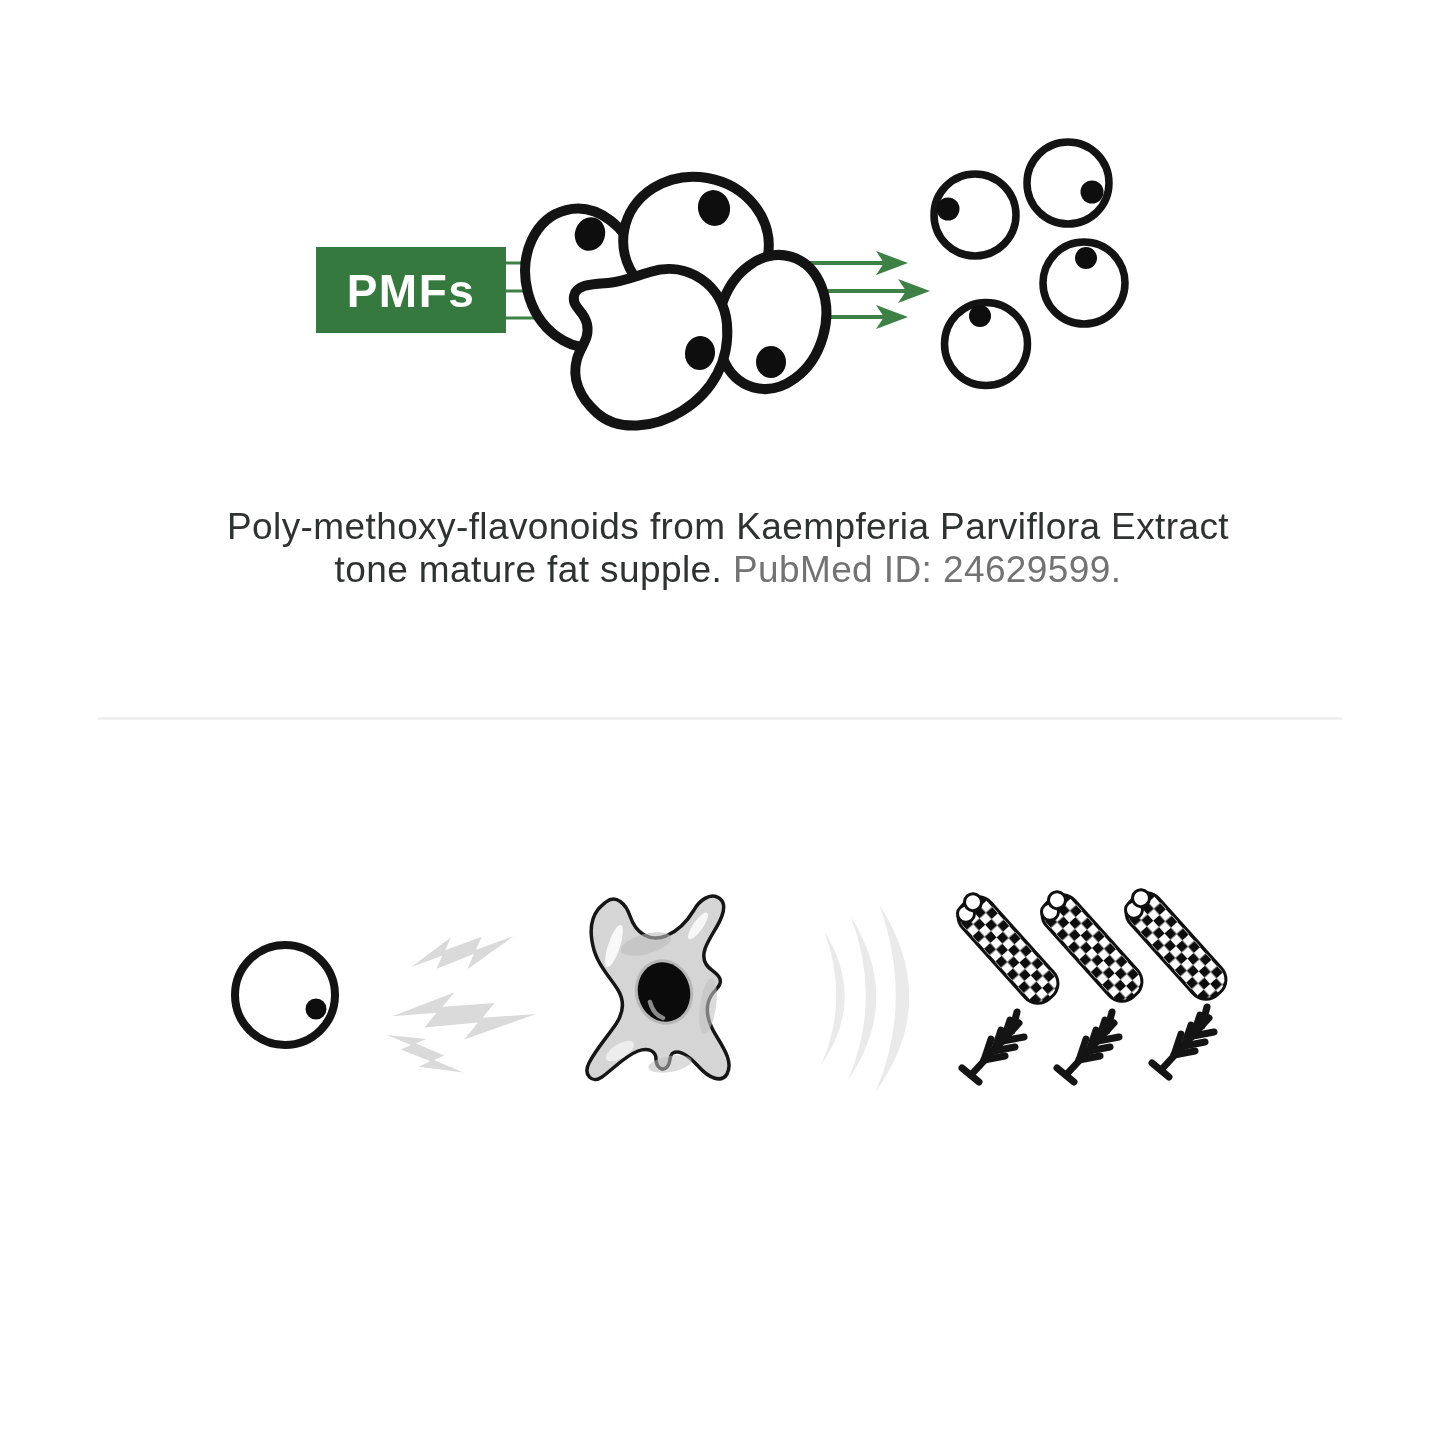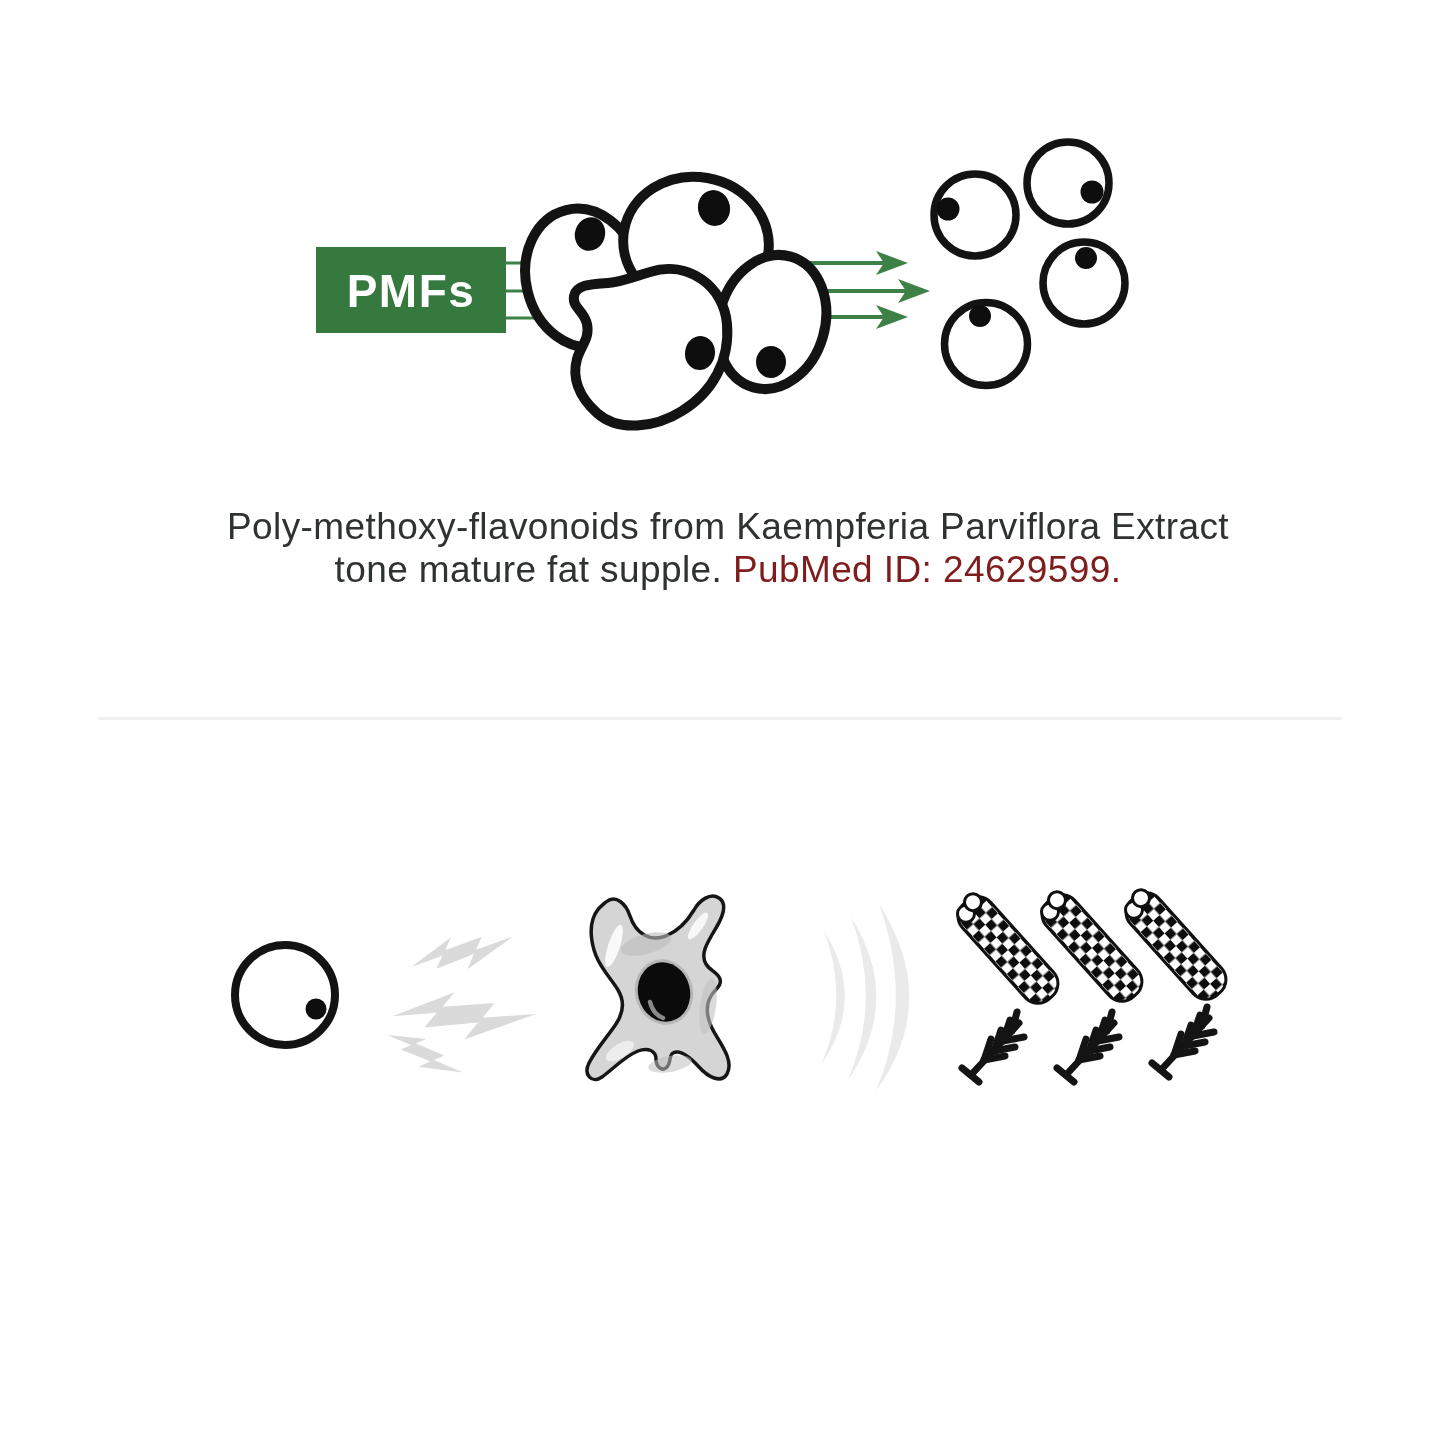--- a/index.html
+++ b/index.html
@@ -2,21 +2,21 @@
 <html><head>
 <meta charset="utf-8">
 <style>
   html,body{margin:0;padding:0;background:#fff;}
   #page{position:relative;width:1440px;height:1440px;background:#ffffff;overflow:hidden;
         font-family:"Liberation Sans",sans-serif;}
   svg{position:absolute;left:0;top:0;}
   .caption{position:absolute;left:8px;width:1440px;text-align:center;
            font-family:"Liberation Sans",sans-serif;font-size:37px;font-weight:400;
            color:#2E3230;letter-spacing:.4px;line-height:43px;}
-  .pubmed{color:#7f1d1d;}
+  .pubmed{color:#737373;}
   .divider{position:absolute;left:98px;top:717px;width:1244px;height:3px;
            background:#F0F0F0;border-radius:2px;}
   .pmfs-text{font-family:"Liberation Sans",sans-serif;font-weight:700;font-size:46px;
              letter-spacing:1.5px;fill:#ffffff;}
   .cell{fill:#ffffff;stroke:#131313;}
   .nucleus{fill:#0e0e0e;}
   .green-line{stroke:#3E8147;}
   .green-fill{fill:#3E8147;}
   .bolt{fill:#DADADA;}
   .wave{fill:#EAEAEA;}

